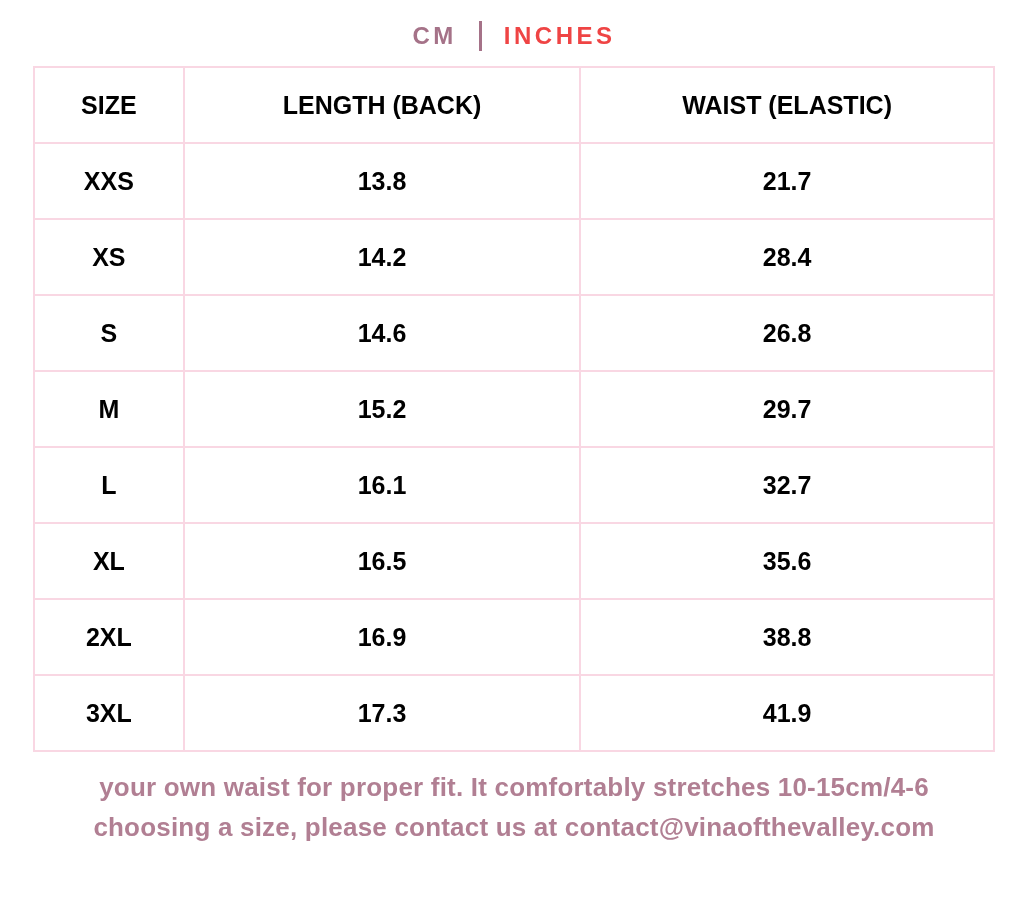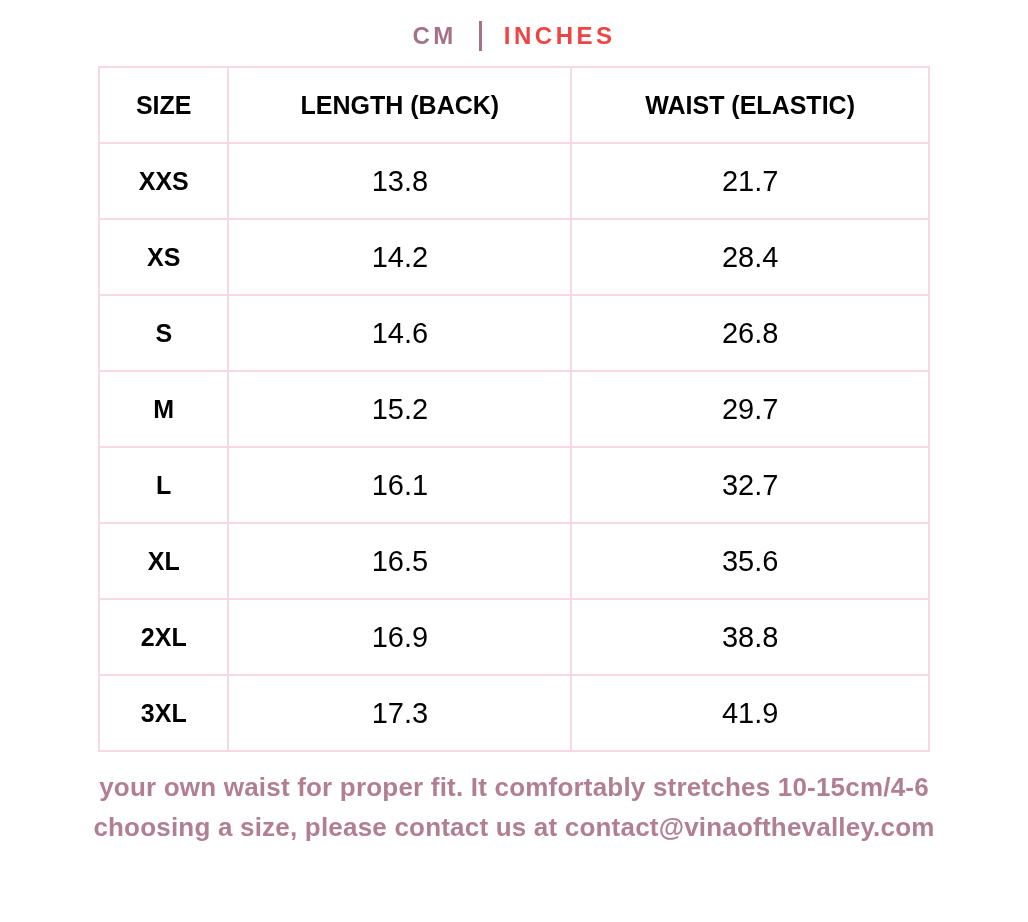--- a/index.html
+++ b/index.html
@@ -35,21 +35,21 @@
   .unit-option.inactive { color: #ef4444; }
   .unit-divider {
     width: 3px;
     height: 30px;
     background: #a57288;
   }
 
   
   table.size-chart {
     margin: 15px auto 4px auto;
-    width: 832px;
+    width: 962px;
     border-collapse: collapse;
     table-layout: fixed;
   }
   table.size-chart col.col-size   { width: 15.6%; }
   table.size-chart col.col-length { width: 41.3%; }
   table.size-chart col.col-waist  { width: 43.1%; }
   table.size-chart th,
   table.size-chart td {
     border: 2px solid #f9d7e3;
     height: 72px;
@@ -60,22 +60,22 @@
   }
   table.size-chart thead th {
     font-size: 25px;
     font-weight: 700;
   }
   table.size-chart tbody th {
     font-size: 25px;
     font-weight: 700;
   }
   table.size-chart tbody td {
-    font-size: 29px;
-    font-weight: 400;
+    font-size: 25px;
+    font-weight: 700;
   }
 
   
   .note {
     margin: 15px auto 0 auto;
     width: 960px;
     text-align: center;
     color: #b17f93;
     font-size: 26px;
     font-weight: 700;

